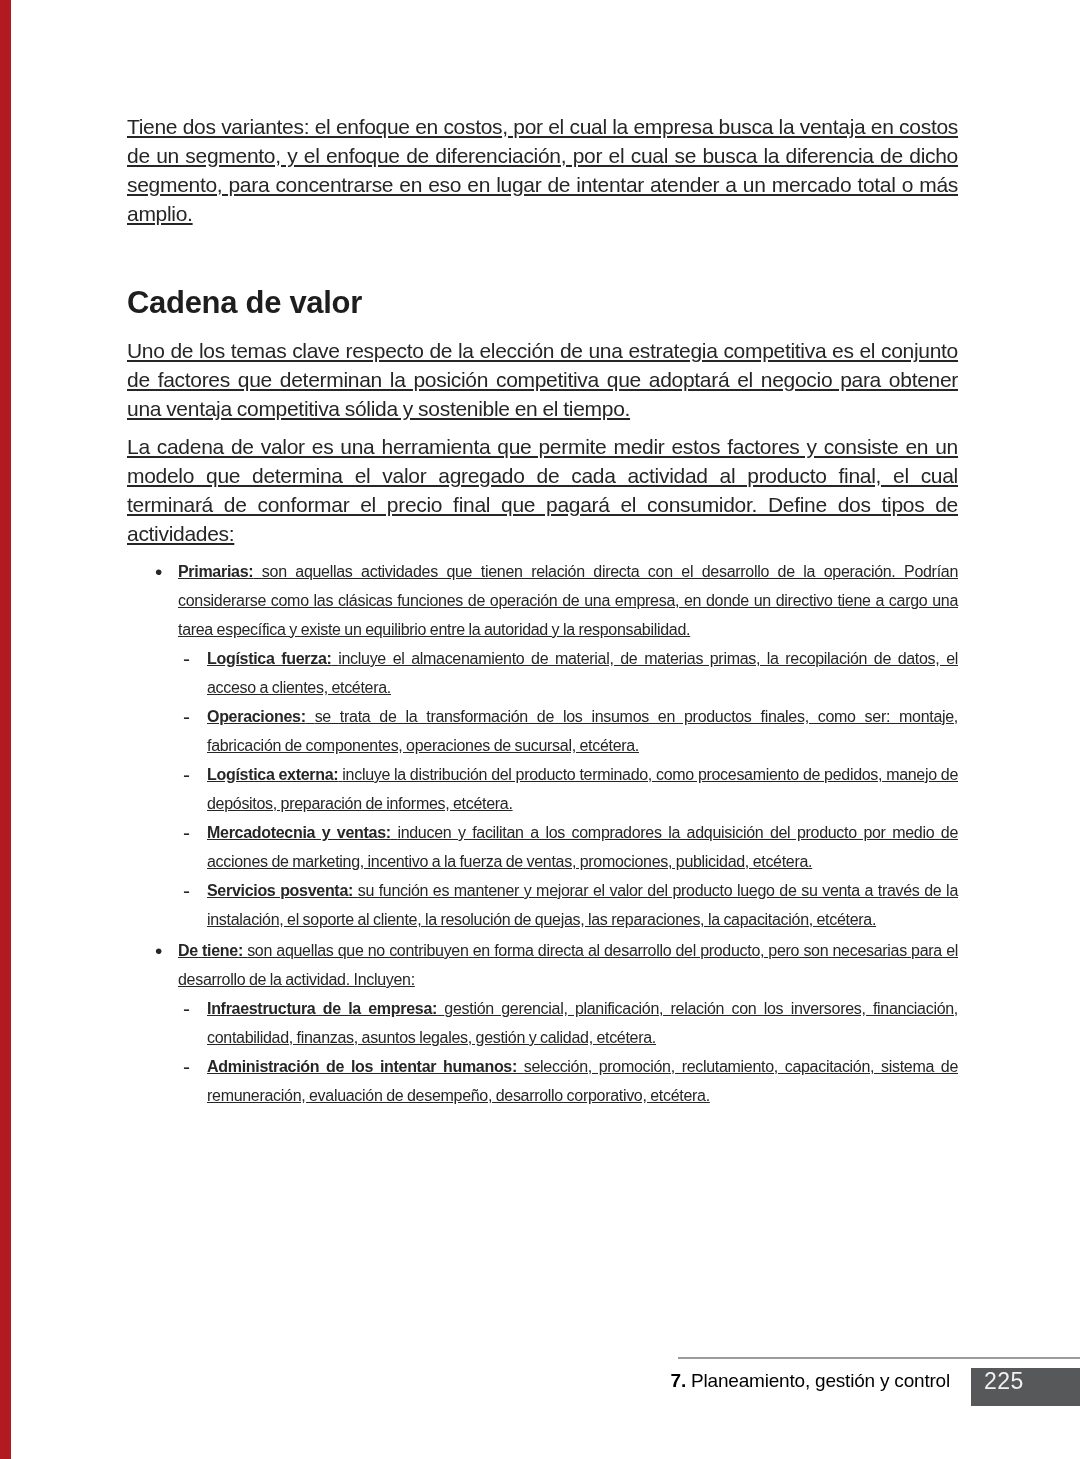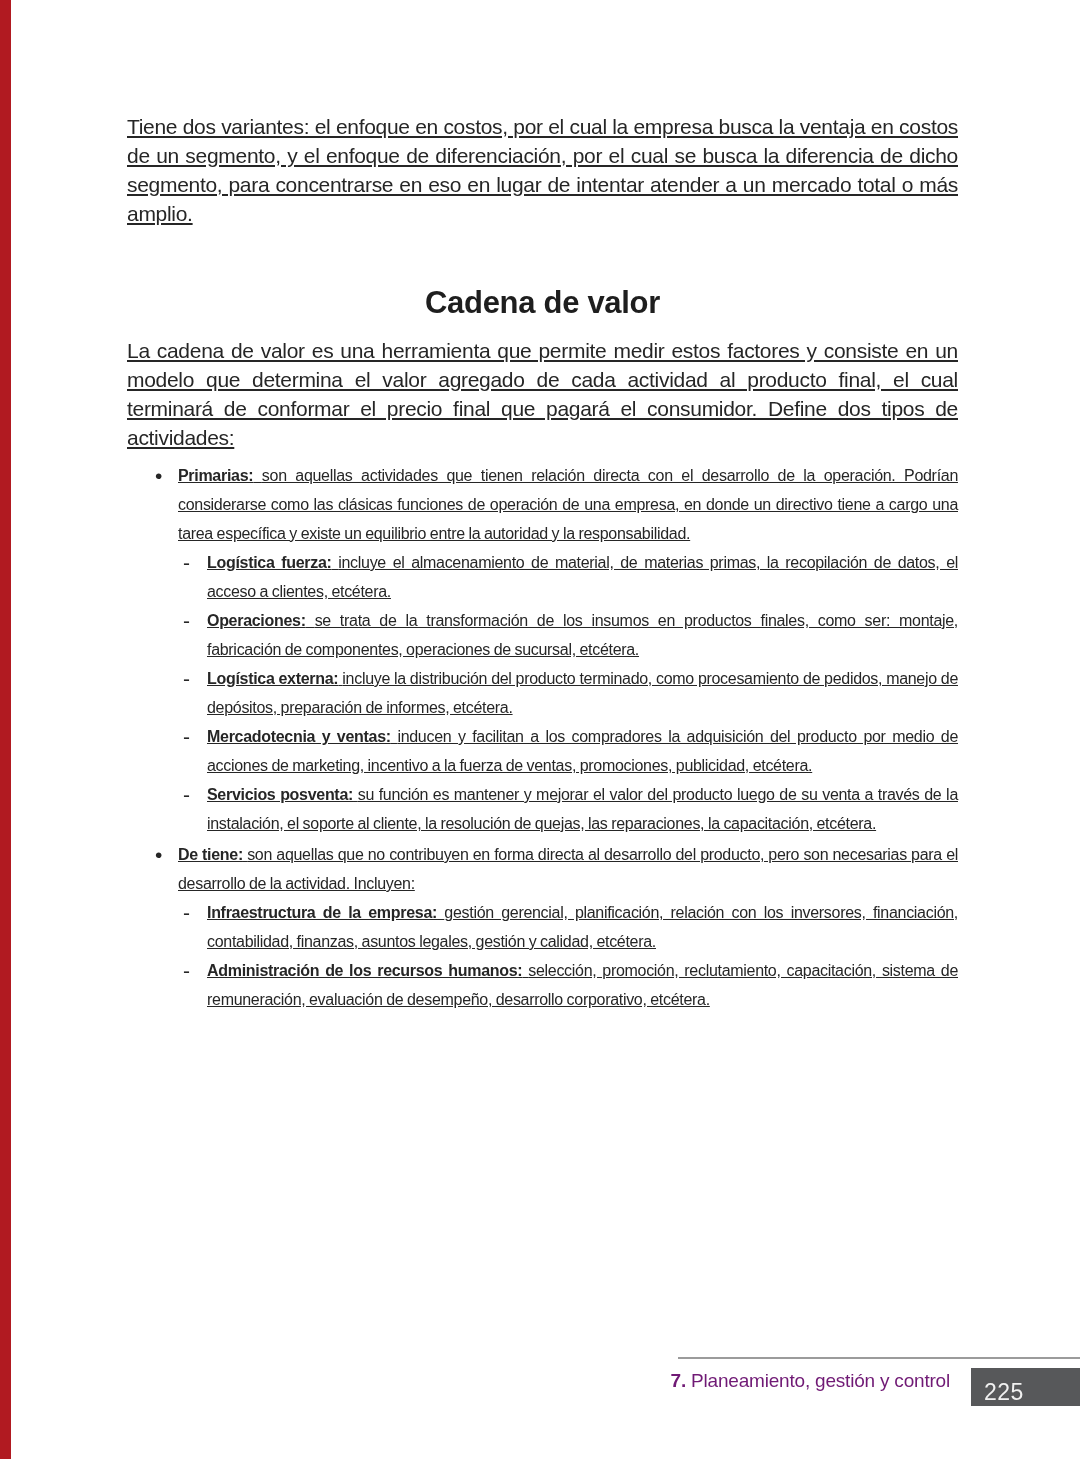--- a/index.html
+++ b/index.html
@@ -29,21 +29,20 @@
     text-decoration: underline;
   }
   .intro { margin-top: 112px; margin-bottom: 0; }
   h1.section-heading {
     font-size: 31px;
     line-height: 36px;
     font-weight: bold;
     letter-spacing: -0.3px;
     color: #1e1e1e;
     margin: 57px 0 15px 0;
-    text-align: center;
   }
   .vlist { margin-top: 0; }
   .l1 { display: flex; padding-left: 28px; margin-top: 2px; }
   .l1 > .marker { width: 23px; flex: 0 0 23px; }
   .l2 { display: flex; padding-left: 56px; }
   .l2 > .marker { width: 24px; flex: 0 0 24px; }
   .marker {
     font-size: 21px; line-height: 29px;
     letter-spacing: -0.3px;
   }
@@ -55,44 +54,45 @@
     text-decoration: underline;
   }
   .li-text b { letter-spacing: -0.3px; }
   .footer-rule {
     position: absolute; left: 678px; right: 0; top: 1357px;
     height: 2px; background: #9b9b9b;
   }
   .footer-caption {
     position: absolute; top: 1369px; right: 130px;
     font-size: 19px; line-height: 24px;
-    color: #701a75; white-space: nowrap;
+    color: #000000; white-space: nowrap;
     letter-spacing: -0.2px;
   }
   .page-number-box {
     position: absolute; top: 1368px; right: 0;
     width: 96px; height: 38px;
-    display: flex; align-items: flex-end;
+    display: flex; align-items: flex-start;
     padding-left: 13px; box-sizing: content-box;
   }
   .page-number-box .pagenum {
     font-size: 23px; color: #f0f0f0; letter-spacing: 0.5px;
   }
 </style>
 </head>
 <body>
 
 <div class="accent-bar" style="background-color: rgb(177, 26, 33);"></div>
 
 <div class="content">
 
   <p class="body-text intro">Tiene dos variantes: el enfoque en costos, por el cual la empresa busca la ventaja en costos de un segmento, y el enfoque de diferenciación, por el cual se busca la diferencia de dicho segmento, para concentrarse en eso en lugar de intentar atender a un mercado total o más amplio.</p>
 
   <h1 class="section-heading">Cadena de valor</h1>
 
+  <p class="body-text">Uno de los temas clave respecto de la elección de una estrategia competitiva es el conjunto de factores que determinan la posición competitiva que adoptará el negocio para obtener una ventaja competitiva sólida y sostenible en el tiempo.</p>
 
   <p class="body-text">La cadena de valor es una herramienta que permite medir estos factores y consiste en un modelo que determina el valor agregado de cada actividad al producto final, el cual terminará de conformar el precio final que pagará el consumidor. Define dos tipos de actividades:</p>
 
   <div class="vlist">
 
     <div class="l1">
       <span class="marker">•</span>
       <div class="li-text"><b>Primarias:</b> <span>son aquellas actividades que tienen relación directa con el desarrollo de la operación. Podrían considerarse como las clásicas funciones de operación de una empresa, en donde un directivo tiene a cargo una tarea específica y existe un equilibrio entre la autoridad y la responsabilidad.</span></div>
     </div>
 
@@ -126,21 +126,21 @@
       <div class="li-text"><b>De tiene:</b> <span>son aquellas que no contribuyen en forma directa al desarrollo del producto, pero son necesarias para el desarrollo de la actividad. Incluyen:</span></div>
     </div>
 
     <div class="l2">
       <span class="marker">-</span>
       <div class="li-text"><b>Infraestructura de la empresa:</b> <span>gestión gerencial, planificación, relación con los inversores, financiación, contabilidad, finanzas, asuntos legales, gestión y calidad, etcétera.</span></div>
     </div>
 
     <div class="l2">
       <span class="marker">-</span>
-      <div class="li-text"><b>Administración de los recursos humanos:</b> <span>selección, promoción, reclutamiento, capacitación, sistema de remuneración, evaluación de desempeño, desarrollo corporativo, etcétera.</span></div>
+      <div class="li-text"><b>Administración de los intentar humanos:</b> <span>selección, promoción, reclutamiento, capacitación, sistema de remuneración, evaluación de desempeño, desarrollo corporativo, etcétera.</span></div>
     </div>
 
   </div>
 </div>
 
 <div class="footer-rule"></div>
 
 <div class="footer-caption"><b>7.</b> <span>Planeamiento, gestión y control</span></div>
 
 <div class="page-number-box" style="background-color: rgb(87, 88, 90);">

